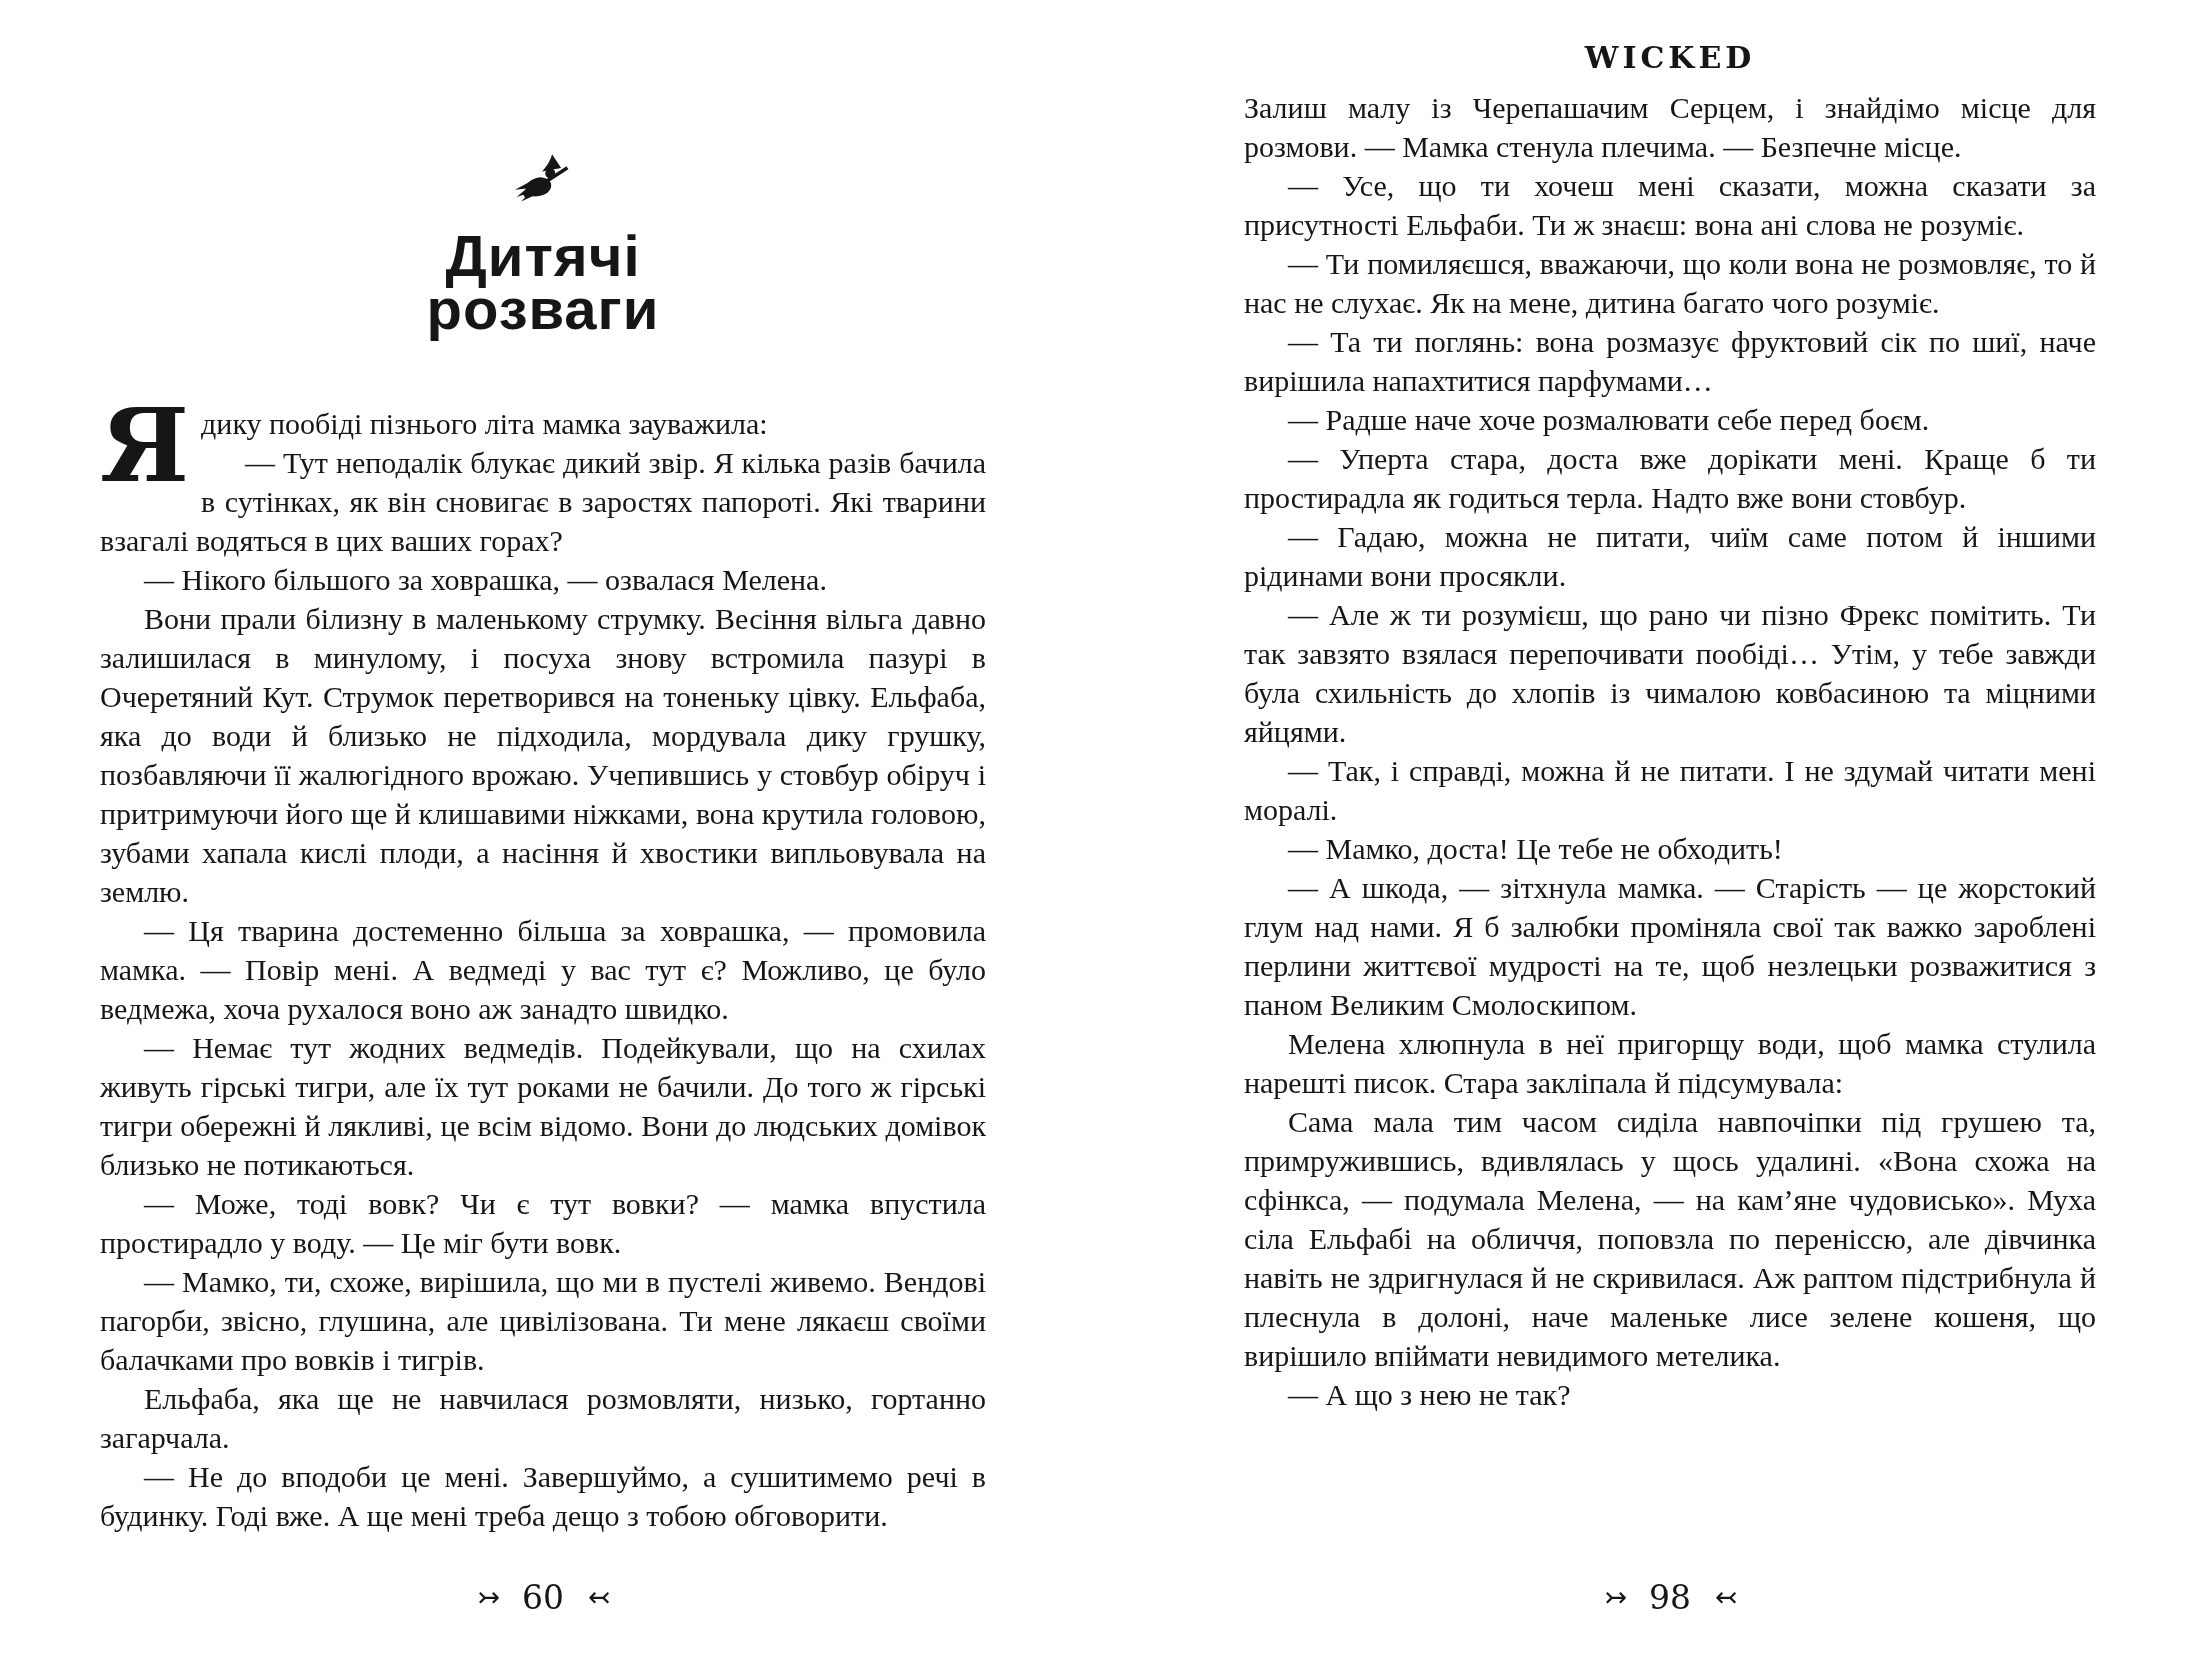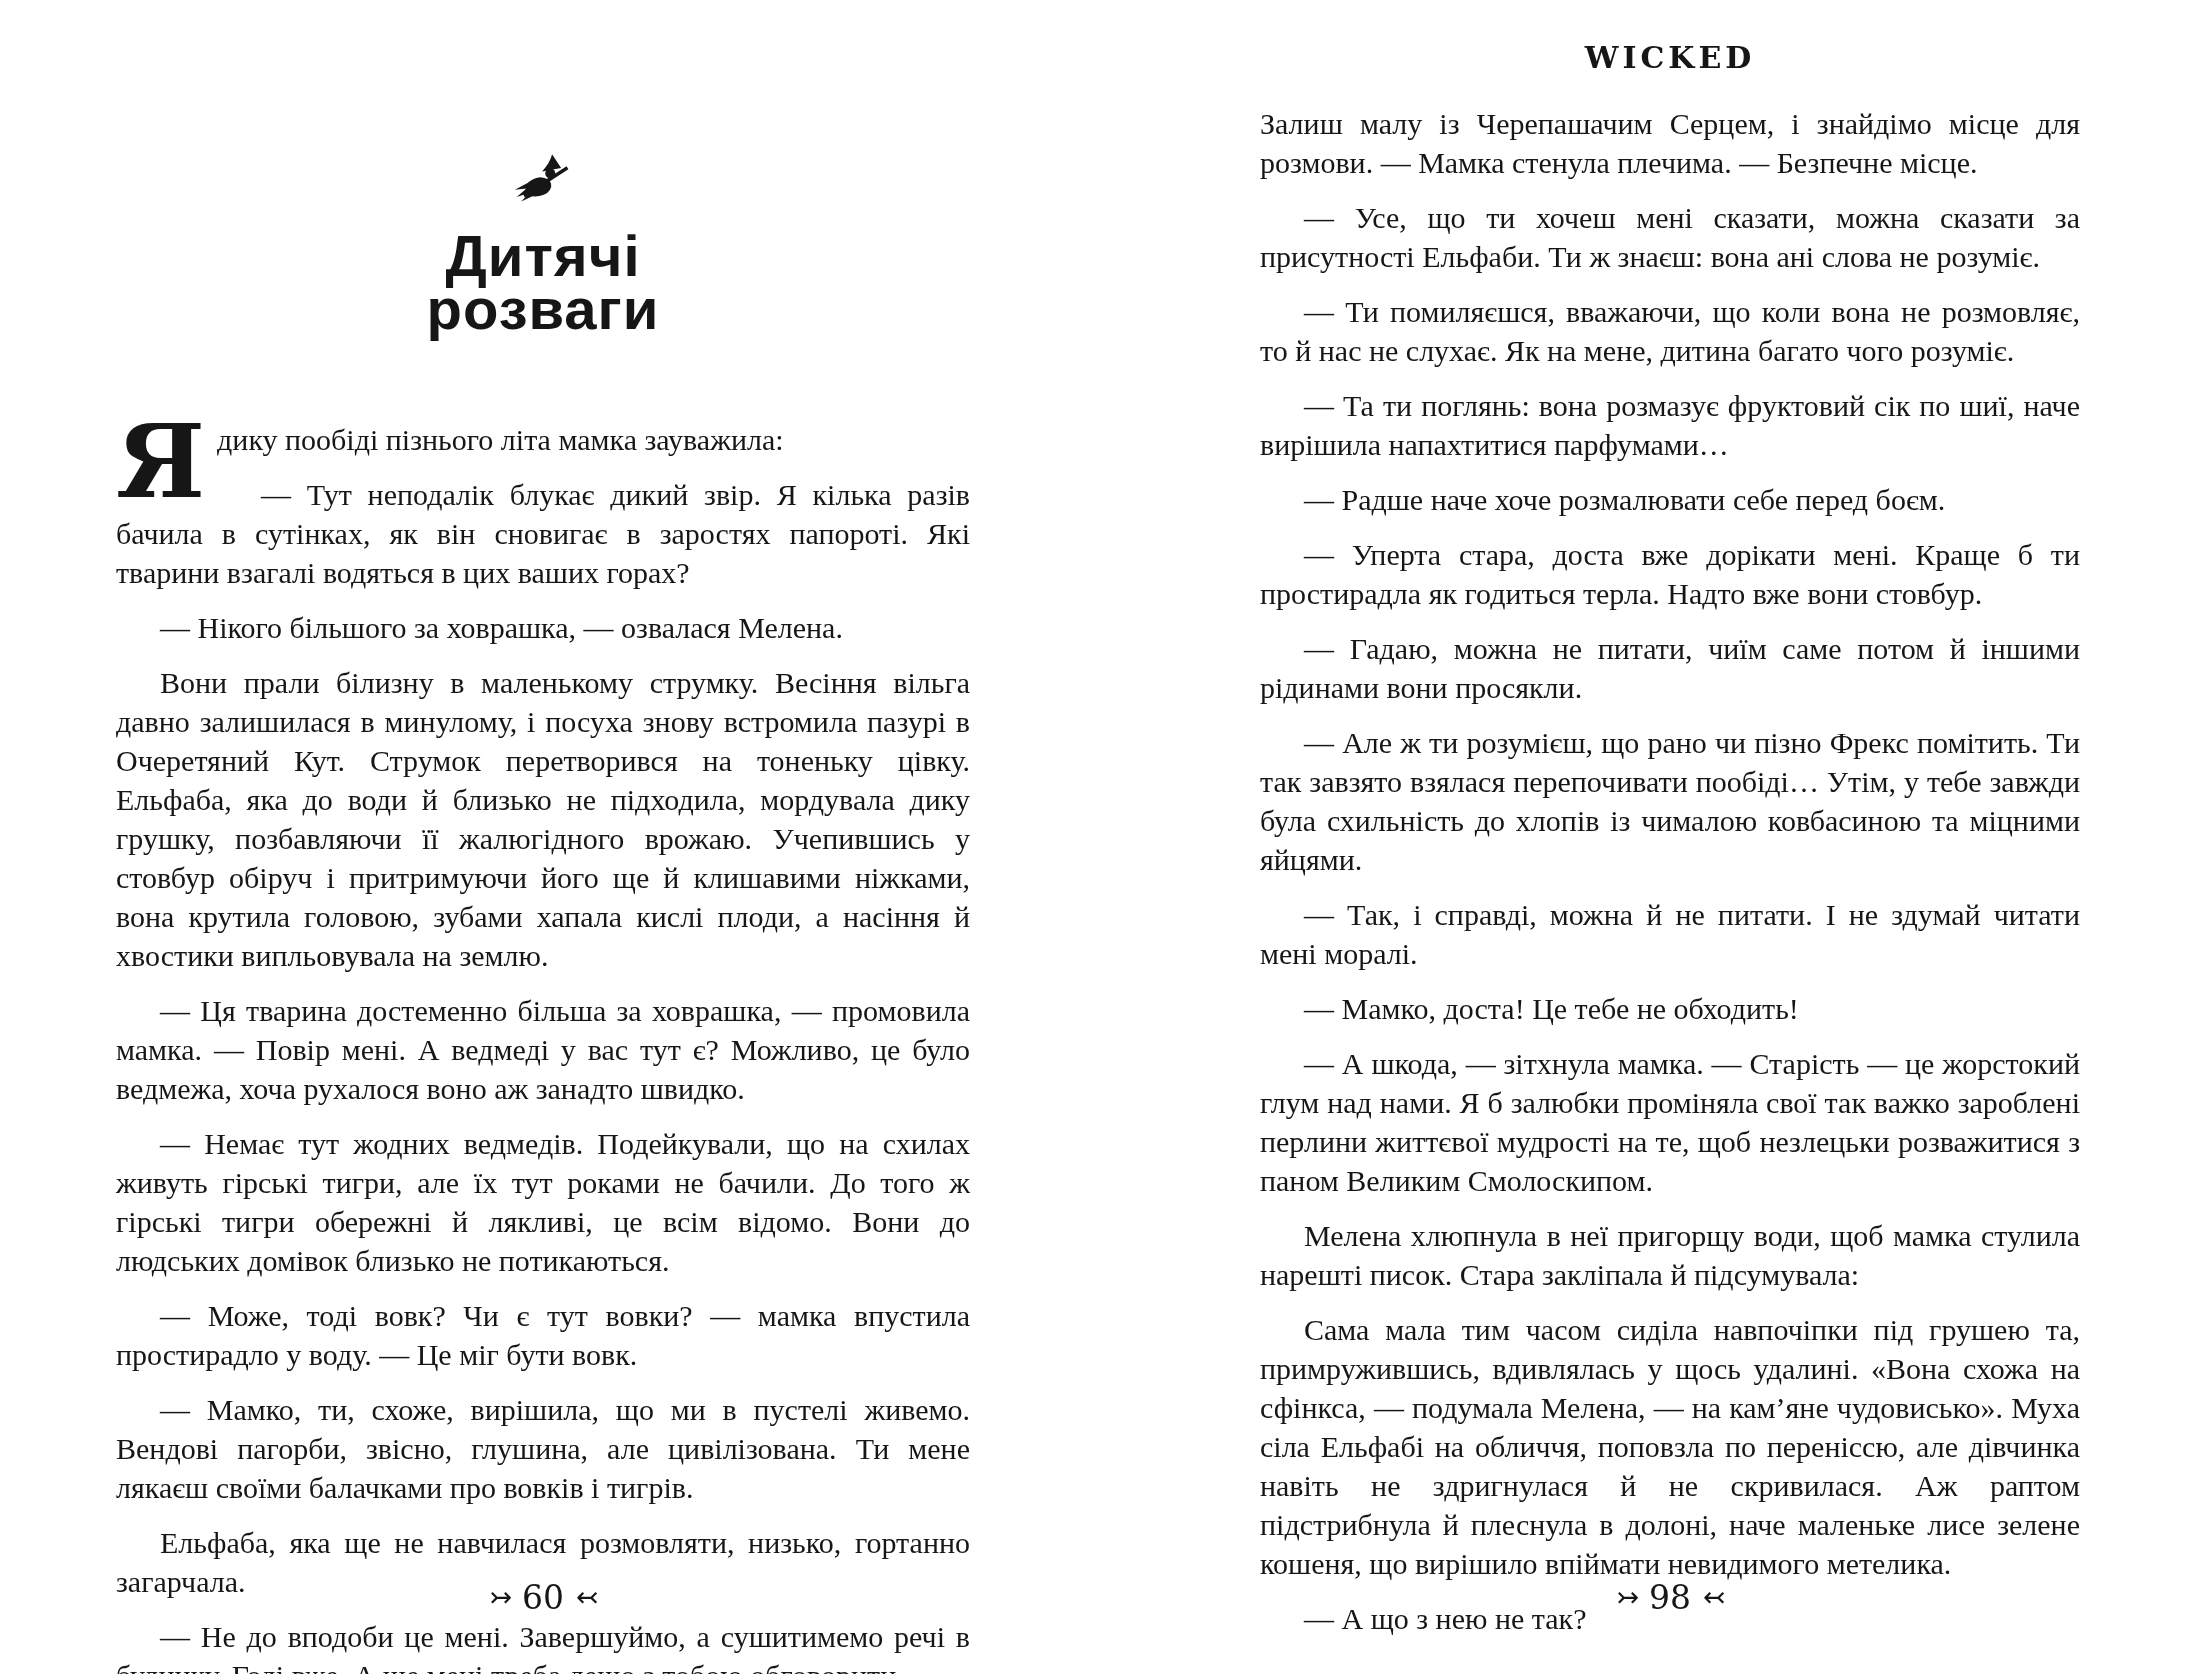--- a/index.html
+++ b/index.html
@@ -36,21 +36,21 @@
 
   .text-block{
     position:absolute;left:0;right:0;
     text-align:justify;
     font-size:30px;
     line-height:39px;
   }
   #left-page .text-block{top:404px;}
   #right-page .text-block{top:88px;}
 
-  .text-block p{margin:16px;padding:0;}
+  .text-block p{margin:0;padding:0;}
   .text-block p.indent{text-indent:44px;}
 
   .dropcap{
     float:left;
     font-family:"DejaVu Serif", serif;
     font-weight:700;
     font-size:101px;
     line-height:76px;
     padding:4px 12px 0 0;
   }
@@ -62,21 +62,21 @@
   }
   .orn{
     font-family:"DejaVu Sans", sans-serif;
     font-size:27px;
     vertical-align:3px;
     letter-spacing:-2px;
   }
   .pagenum{
     font-family:"DejaVu Serif", serif;
     font-size:33px;
-    margin:0 12px;
+    margin:0 24px;
   }
 </style>
 </head>
 <body>
 
 <section class="page" id="left-page">
 
   <div class="chapter-head">
     <svg class="witch" width="58" height="52" viewBox="0 0 64 56" aria-hidden="true">
       <g fill="#161616">

